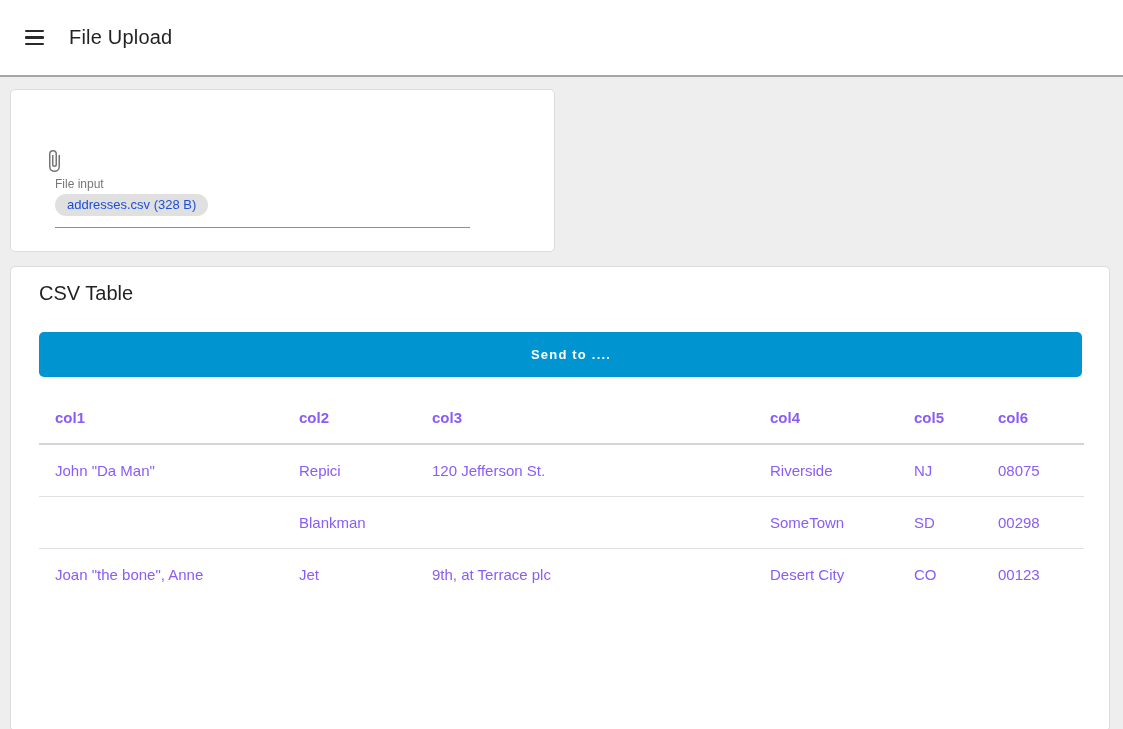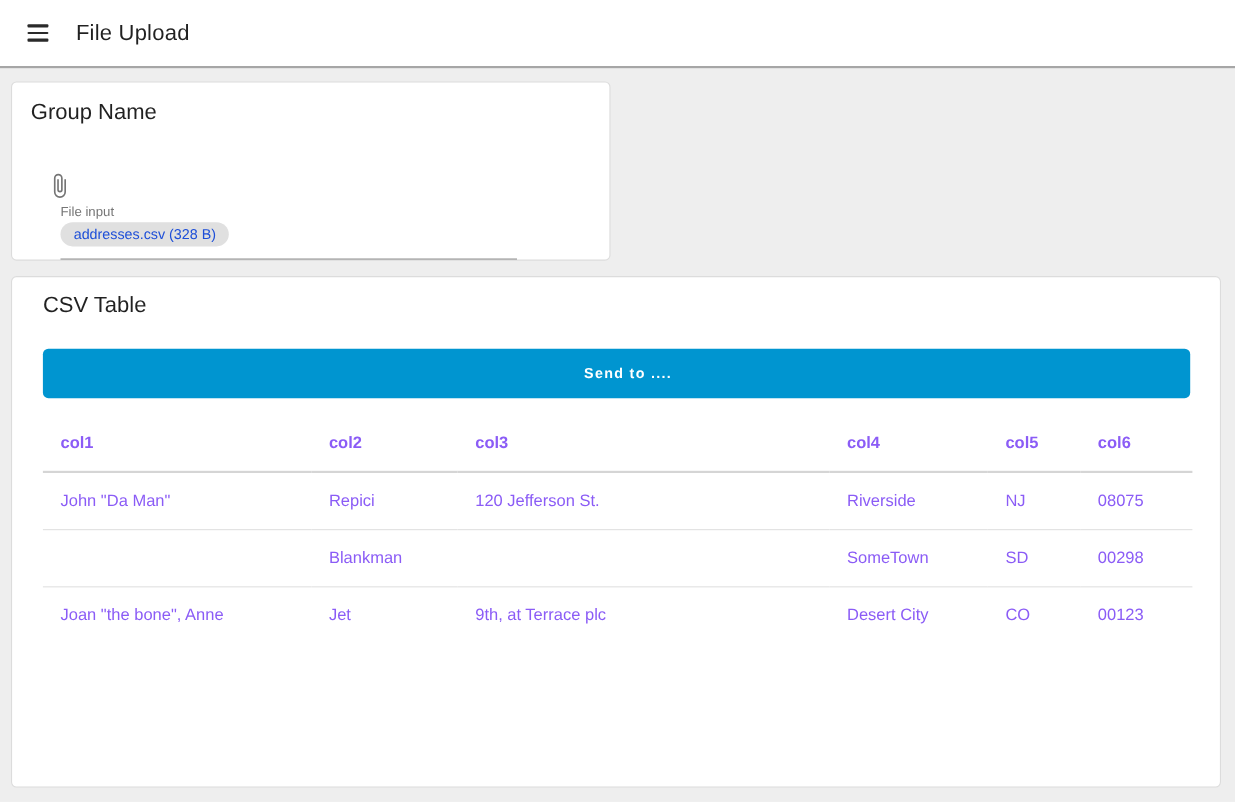--- a/index.html
+++ b/index.html
@@ -5,21 +5,21 @@
   * { margin:0; padding:0; box-sizing:border-box; }
   html,body { width:1123px; height:729px; overflow:hidden; }
   body {
     font-family:"Liberation Sans","DejaVu Sans",sans-serif;
     background:#eeeeee;
     color:#2a2a2a;
   }
 
   
   .appbar {
-    height:62px;
+    height:77px;
     background:#ffffff;
     border-bottom:2px solid #a6a6a6;
     display:flex;
     align-items:center;
     padding:0 16px;
   }
   .menu-btn {
     width:36px; height:36px;
     background:none; border:none; cursor:pointer;
     display:flex; flex-direction:column; justify-content:center; align-items:center;
@@ -141,21 +141,20 @@
     <span></span>
     <span></span>
     <span></span>
   </button>
   <div class="appbar-title">File Upload</div>
 </header>
 
 <main class="content">
 
   <section class="card upload-card">
-    <h2 class="card-title">Group Name</h2>
     <div class="file-row">
       <span class="clip-icon">
         <svg width="24" height="32" viewBox="0 0 24 24" fill="#757575">
           <path d="M16.5,6V17.5A4,4 0 0,1 12.5,21.5A4,4 0 0,1 8.5,17.5V5A2.5,2.5 0 0,1 11,2.5A2.5,2.5 0 0,1 13.5,5V15.5A1,1 0 0,1 12.5,16.5A1,1 0 0,1 11.5,15.5V6H10V15.5A2.5,2.5 0 0,0 12.5,18A2.5,2.5 0 0,0 15,15.5V5A4,4 0 0,0 11,1A4,4 0 0,0 7,5V17.5A5.5,5.5 0 0,0 12.5,23A5.5,5.5 0 0,0 18,17.5V6H16.5Z"></path>
         </svg>
       </span>
       <div class="input-col">
         <label class="file-label">File input</label>
         <span class="chip">addresses.csv (328 B)</span>
       </div>

